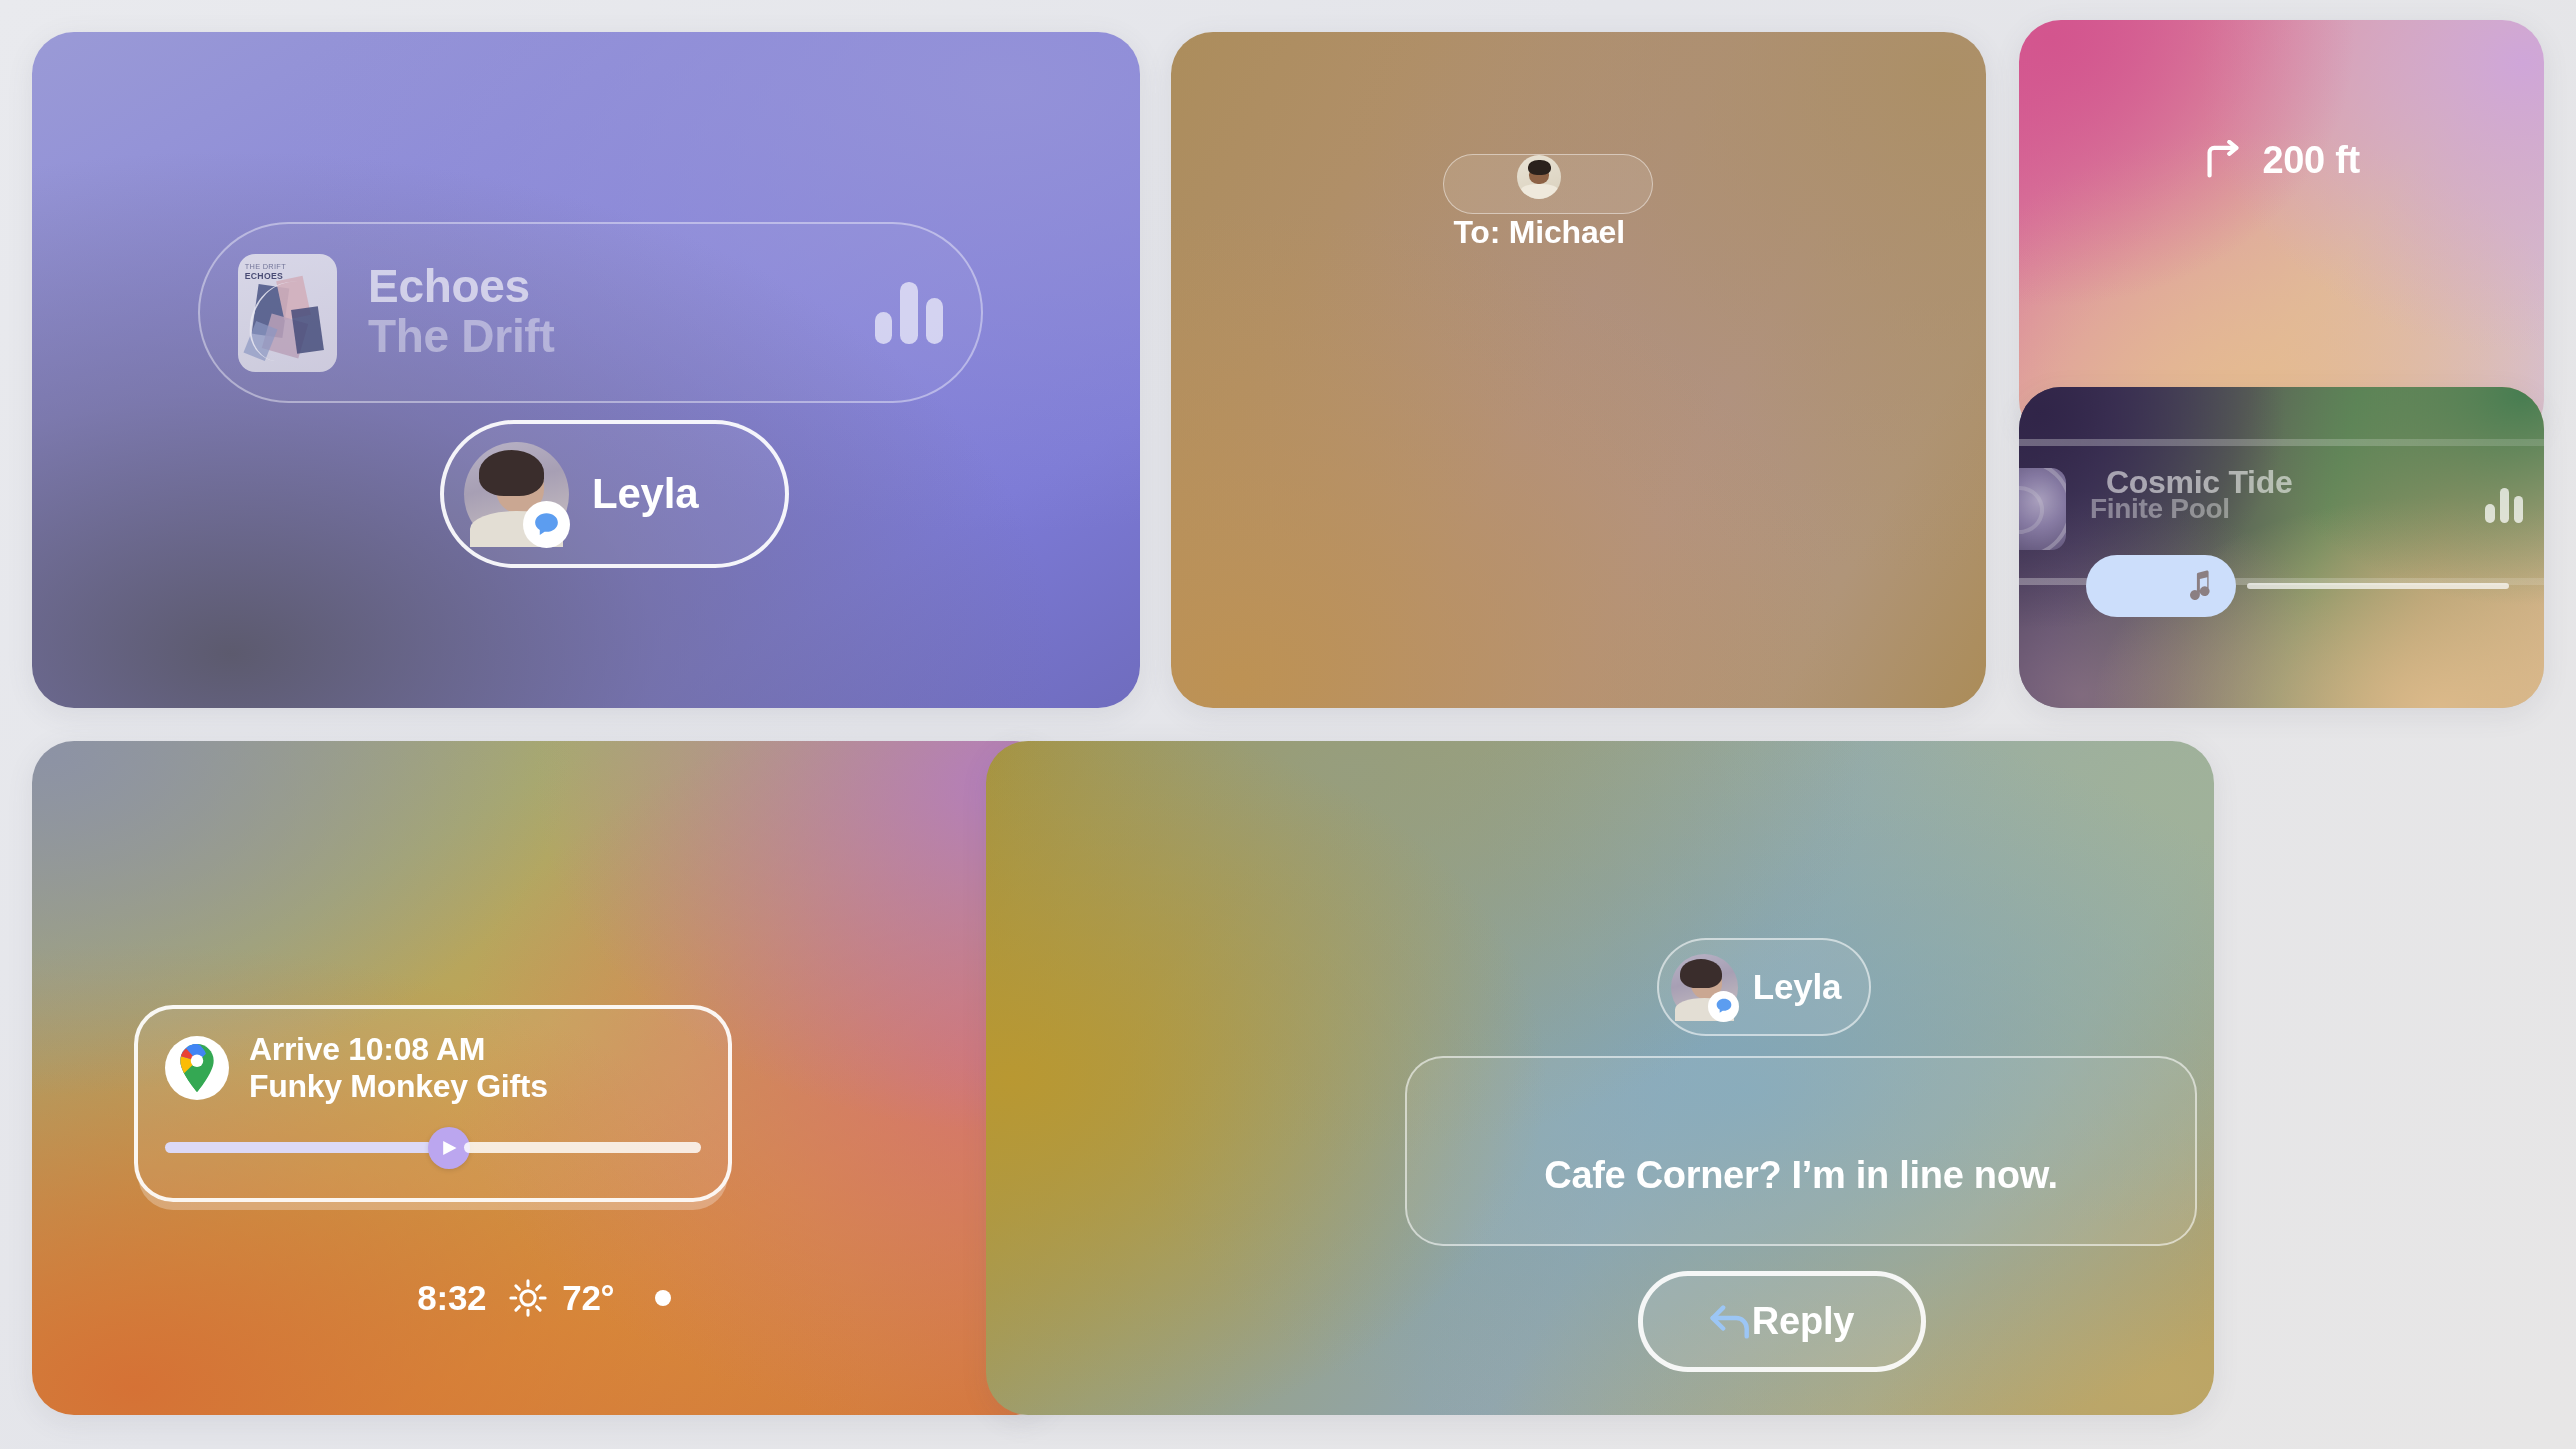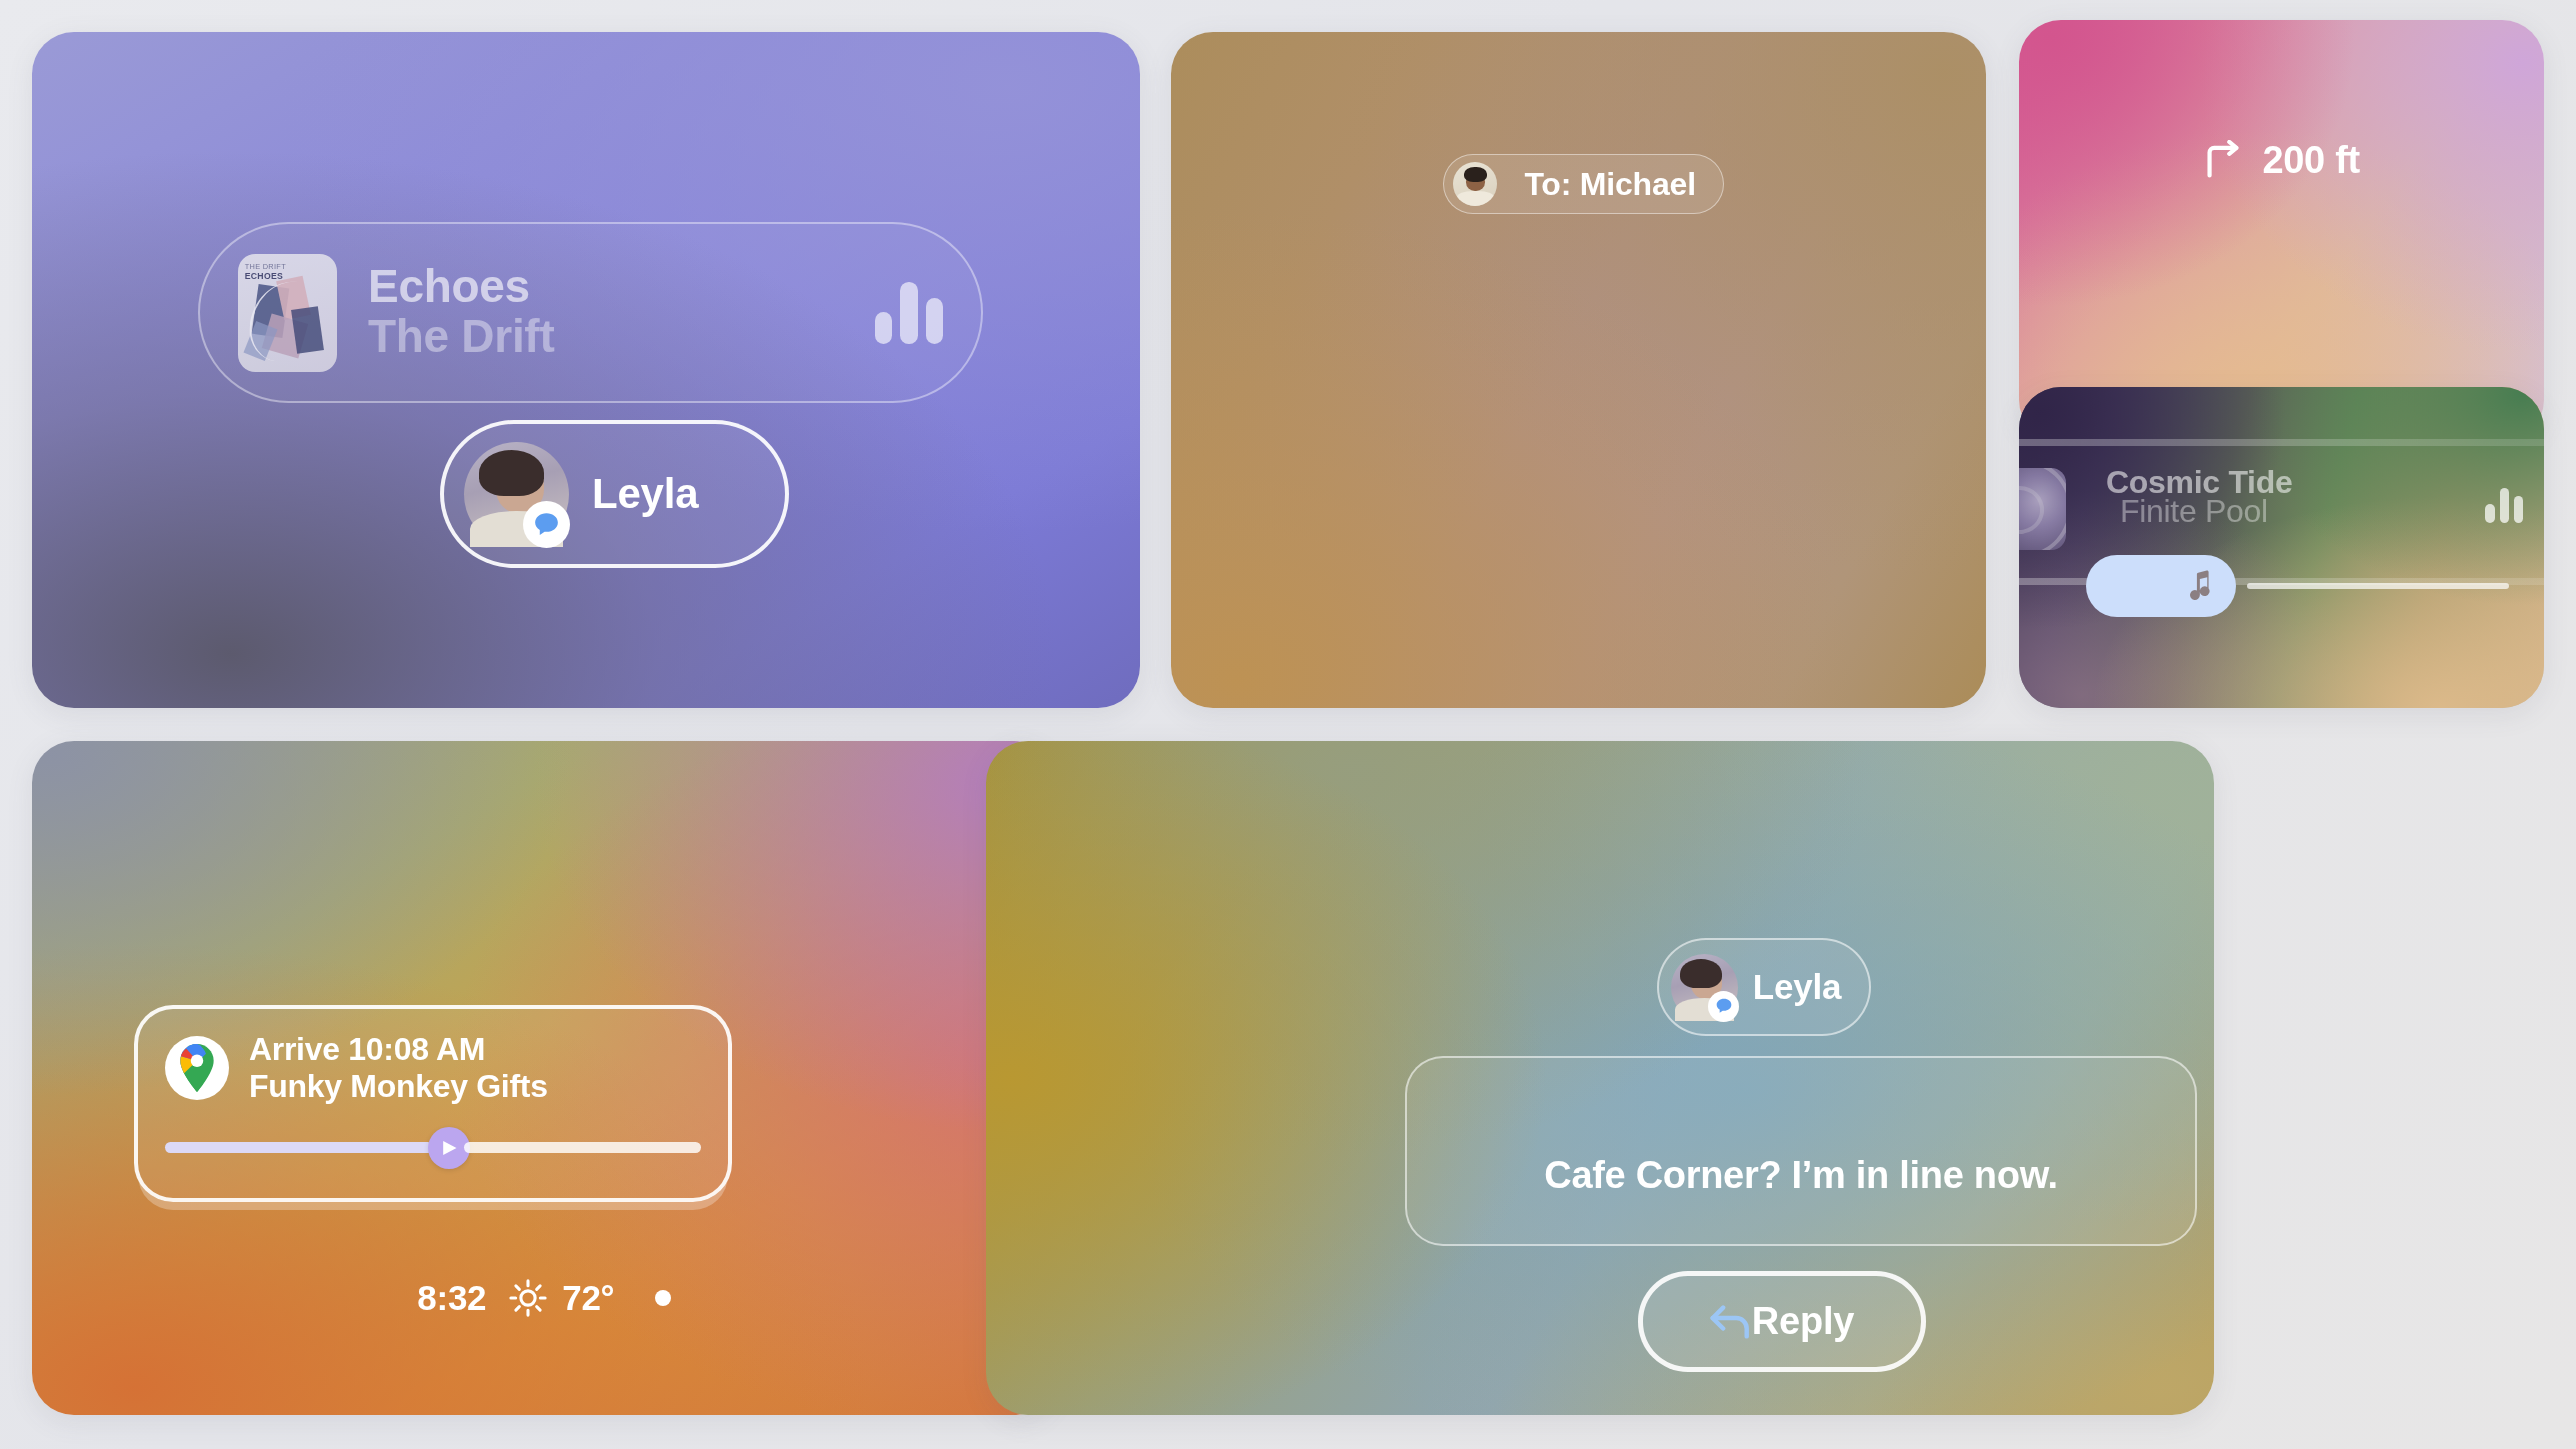--- a/index.html
+++ b/index.html
@@ -115,25 +115,26 @@
   
   #card-replies {
     left: 1171px; top: 32px; width: 815px; height: 676px;
     background:
       radial-gradient(130% 120% at 8% 96%, rgba(190,146,82,.95) 0%, rgba(0,0,0,0) 58%),
       radial-gradient(120% 120% at 95% 6%, rgba(171,143,99,.9) 0%, rgba(0,0,0,0) 62%),
       linear-gradient(118deg,#ac8d5c 0%, #b08f68 22%, #b19184 48%, #b29387 64%, #b09579 82%, #ab8c58 100%);
   }
   .to-chip {
     position:absolute; left:272px; top:122px;
-    height: 60px; display:flex; align-items:center; gap:27px;
+    height: 60px; display:flex; align-items:center; gap:15px;
     padding: 0 27px 0 9.4px;
     border: 1.3px solid rgba(255,255,255,.45);
     border-radius: 32px;
     background: rgba(255,255,255,.10);
+    flex-direction: column;
   }
   .to-avatar {
     width: 44px; height:44px; border-radius:50%; overflow:hidden; flex:0 0 auto;
     background: linear-gradient(160deg,#e9e3d5 0%, #d9d0bd 100%);
     position:relative;
   }
   .to-avatar .h { position:absolute; left:24%; top:12%; width:52%; height:34%; border-radius:46% 46% 40% 40%; background:#2a211c;}
   .to-avatar .f { position:absolute; left:28%; top:24%; width:44%; height:42%; border-radius:46%; background:#8d6245;}
   .to-avatar .s { position:absolute; left:8%; bottom:0; width:84%; height:34%; border-radius:42% 42% 0 0; background:#efe9dc;}
   .to-label { font-size: 32px; font-weight: 700; color:#fff; letter-spacing:-0.2px; white-space:nowrap;}
@@ -184,21 +185,21 @@
   }
   .ct-art .swirl { position:absolute; left:-30%; top:-10%; width:140%; height:120%;
       border-radius:50%; border: 4.7px solid rgba(255,255,255,.35); transform: rotate(20deg);}
   .ct-art .swirl2 { position:absolute; left:-4%; top:22%; width:72%; height:58%;
       border-radius:50%; border: 4px solid rgba(255,255,255,.28); transform: rotate(-10deg);}
   .ct-title {
     position:absolute; left:87px; top:-401px; font-size:32px; font-weight:700;
     color: rgba(255,255,255,.55); letter-spacing:-0.3px; white-space:nowrap;margin-top:15px;
   }
   .ct-artist {
-    position:absolute; left:101px; top:-357px; font-size:32px; font-weight:400;
+    position:absolute; left:71px; top:-357px; font-size:28px; font-weight:700;
     color: rgba(255,255,255,.38); letter-spacing:-0.3px; white-space:nowrap;
   }
   .ct-eq { position:absolute; right:-504px; top:-362px; display:flex; align-items:flex-end; gap:4.7px; height:35px;}
   .ct-eq i { display:block; width:9.4px; border-radius:5.4px; background:rgba(255,255,255,.72);}
   .ct-eq .b1{height:19px;} .ct-eq .b2{height:35px;} .ct-eq .b3{height:27px;}
 
   .vol-slider { position:absolute; left:67px; top:-295px; display:flex; align-items:center; width: 423px;}
   .vol-pill {
     width: 150px; height: 62px; border-radius: 31px;
     background:#ccdefb; display:flex; align-items:center; justify-content:flex-end;

